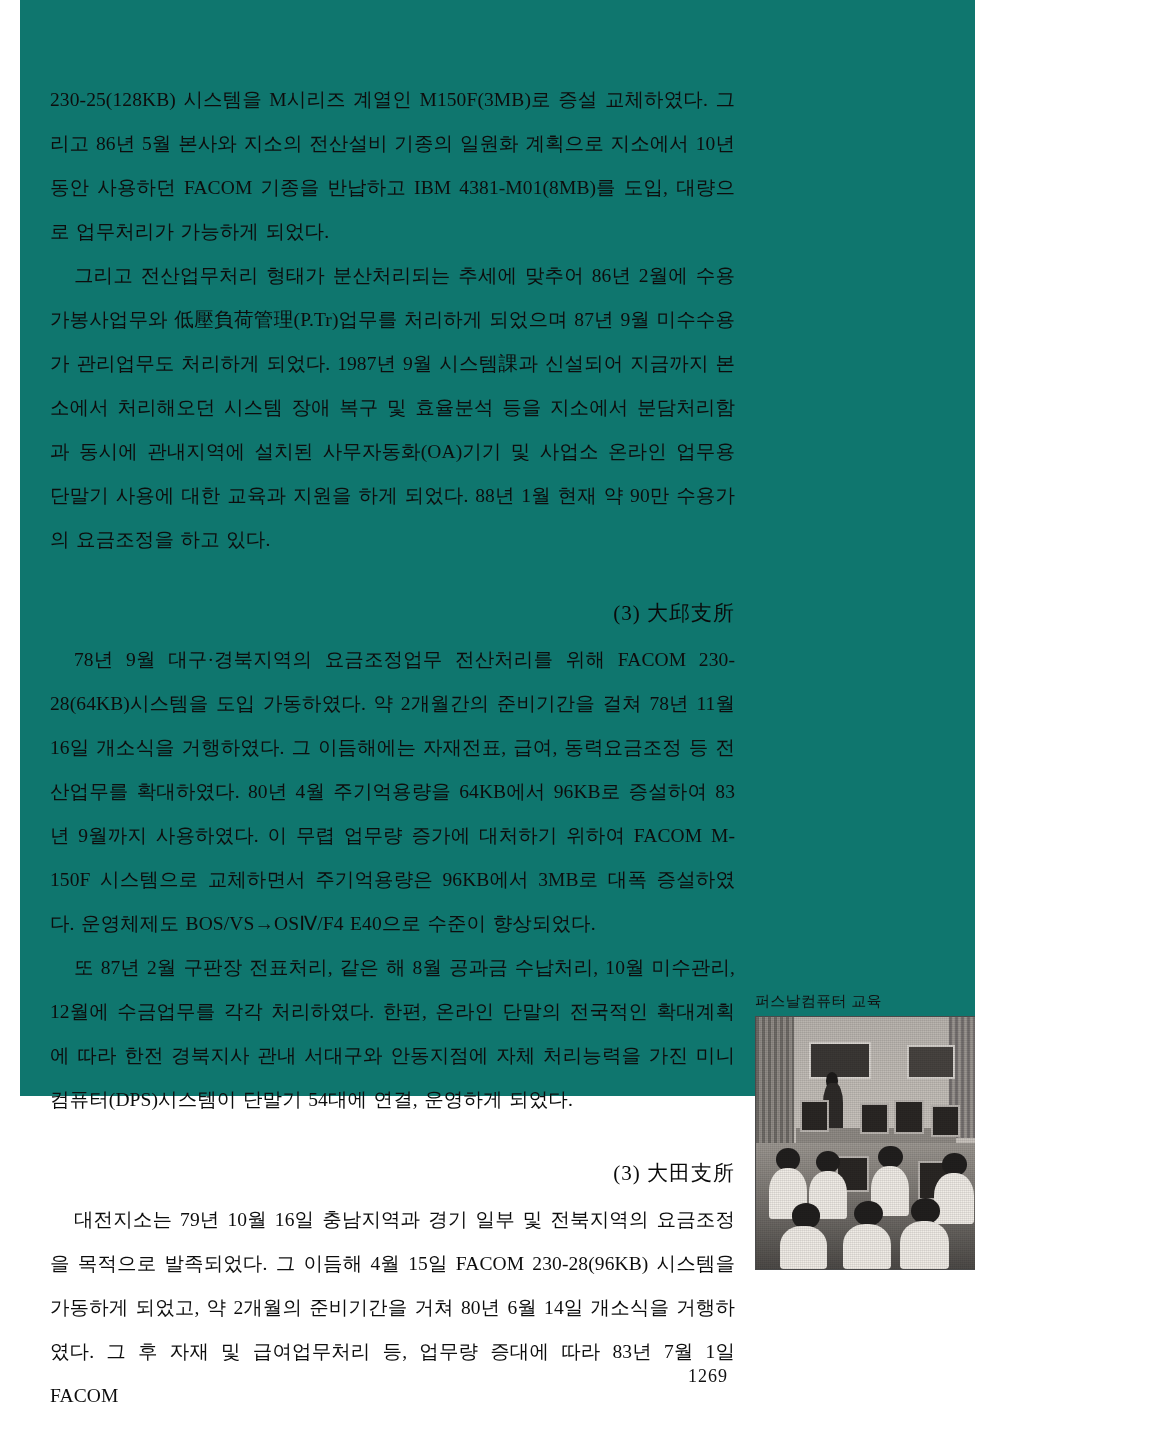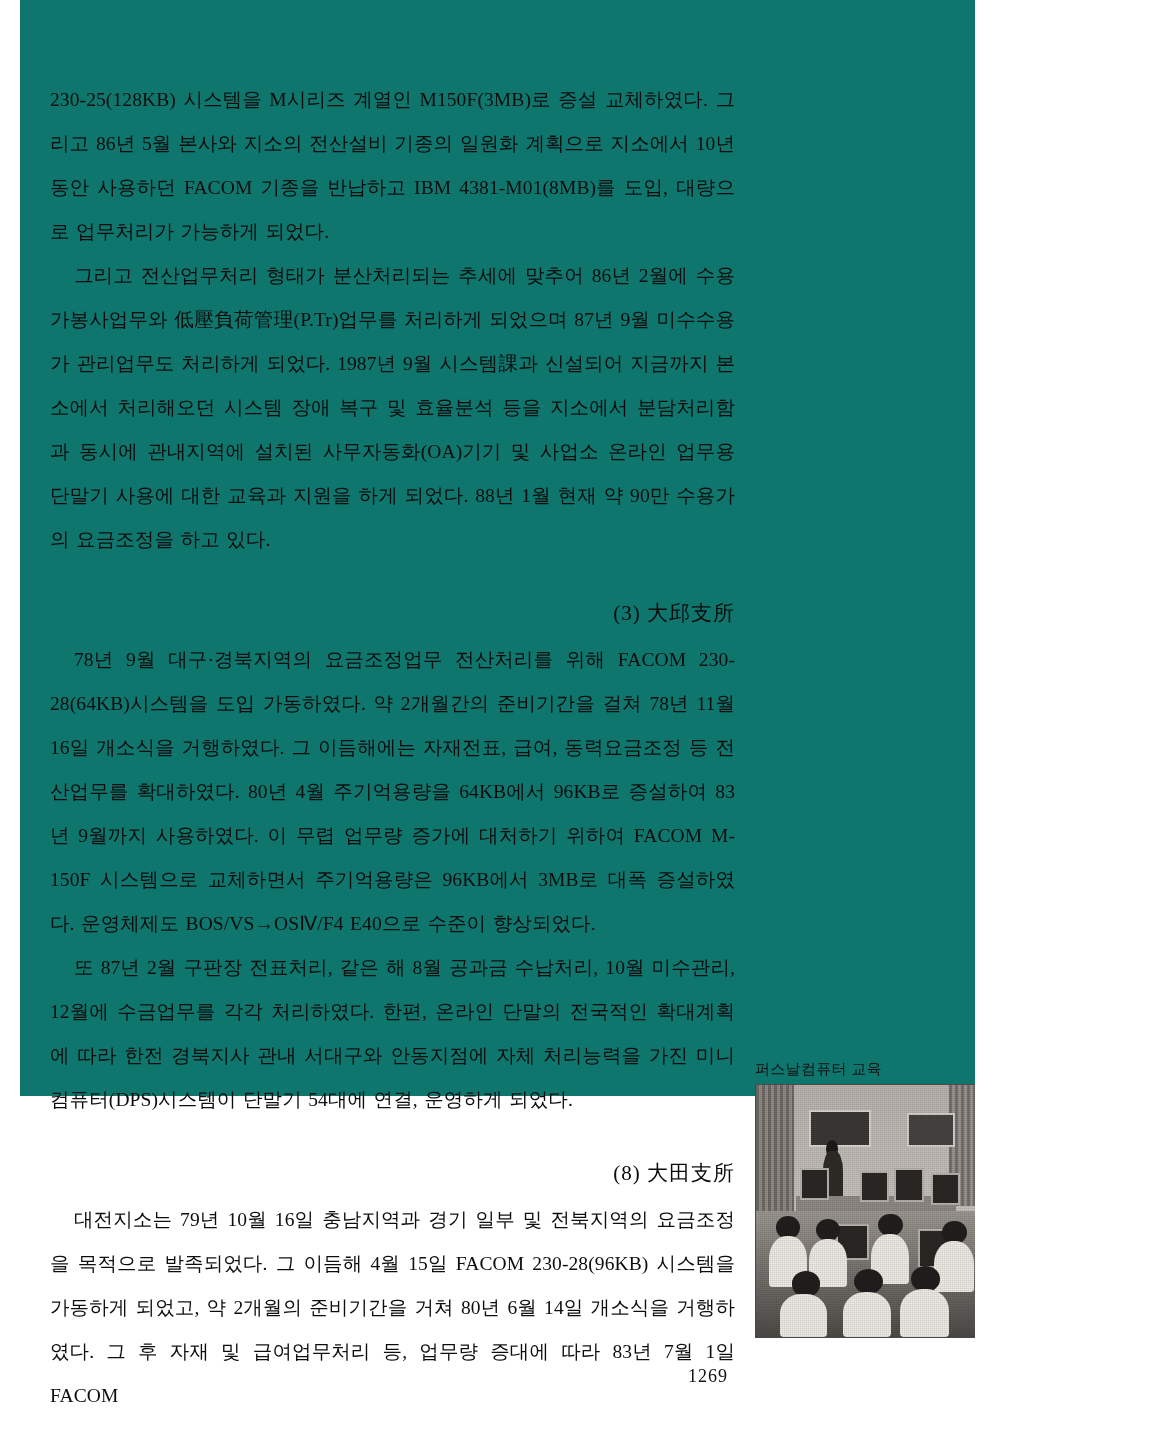--- a/index.html
+++ b/index.html
@@ -62,21 +62,21 @@
     font-weight: normal;
     letter-spacing: 1px;
     text-align: right;
   }
   .head-gap-top { height: 28px; }
   .head-gap-bot { height: 2px; }
 
   
   #figure-block {
     position: absolute;
-    left: 735px; top: 1060px;
+    left: 735px; top: 992px;
     width: 222px;
   }
   #figure-caption {
     font-size: 15px;
     color: #111;
     margin-bottom: 5px;
     letter-spacing: 0.3px;
     font-family: "Liberation Sans", sans-serif;
   }
   #figure-photo {
@@ -171,21 +171,21 @@
       <p class="body-par indent">그리고 전산업무처리 형태가 분산처리되는 추세에 맞추어 86년 2월에 수용가봉사업무와 低壓負荷管理(P.Tr)업무를 처리하게 되었으며 87년 9월 미수수용가 관리업무도 처리하게 되었다. 1987년 9월 시스템課과 신설되어 지금까지 본소에서 처리해오던 시스템 장애 복구 및 효율분석 등을 지소에서 분담처리함과 동시에 관내지역에 설치된 사무자동화(OA)기기 및 사업소 온라인 업무용 단말기 사용에 대한 교육과 지원을 하게 되었다. 88년 1월 현재 약 90만 수용가의 요금조정을 하고 있다.</p>
 
       <div class="head-gap-top"></div>
       <h2 class="section-head">(3) 大邱支所</h2>
       <div class="head-gap-bot"></div>
 
       <p class="body-par indent">78년 9월 대구·경북지역의 요금조정업무 전산처리를 위해 FACOM 230-28(64KB)시스템을 도입 가동하였다. 약 2개월간의 준비기간을 걸쳐 78년 11월 16일 개소식을 거행하였다. 그 이듬해에는 자재전표, 급여, 동력요금조정 등 전산업무를 확대하였다. 80년 4월 주기억용량을 64KB에서 96KB로 증설하여 83년 9월까지 사용하였다. 이 무렵 업무량 증가에 대처하기 위하여 FACOM M-150F 시스템으로 교체하면서 주기억용량은 96KB에서 3MB로 대폭 증설하였다. 운영체제도 BOS/VS→OSⅣ/F4 E40으로 수준이 향상되었다.</p>
       <p class="body-par indent">또 87년 2월 구판장 전표처리, 같은 해 8월 공과금 수납처리, 10월 미수관리, 12월에 수금업무를 각각 처리하였다. 한편, 온라인 단말의 전국적인 확대계획에 따라 한전 경북지사 관내 서대구와 안동지점에 자체 처리능력을 가진 미니컴퓨터(DPS)시스템이 단말기 54대에 연결, 운영하게 되었다.</p>
 
       <div class="head-gap-top"></div>
-      <h2 class="section-head">(8) 大田支所</h2>
+      <h2 class="section-head">(3) 大田支所</h2>
       <div class="head-gap-bot"></div>
 
       <p class="body-par indent">대전지소는 79년 10월 16일 충남지역과 경기 일부 및 전북지역의 요금조정을 목적으로 발족되었다. 그 이듬해 4월 15일 FACOM 230-28(96KB) 시스템을 가동하게 되었고, 약 2개월의 준비기간을 거쳐 80년 6월 14일 개소식을 거행하였다. 그 후 자재 및 급여업무처리 등, 업무량 증대에 따라 83년 7월 1일 FACOM</p>
 
     </div>
 
     <div id="figure-block">
       <div id="figure-caption">퍼스날컴퓨터 교육</div>
       <div id="figure-photo">
         <div class="ph-wall"></div>

